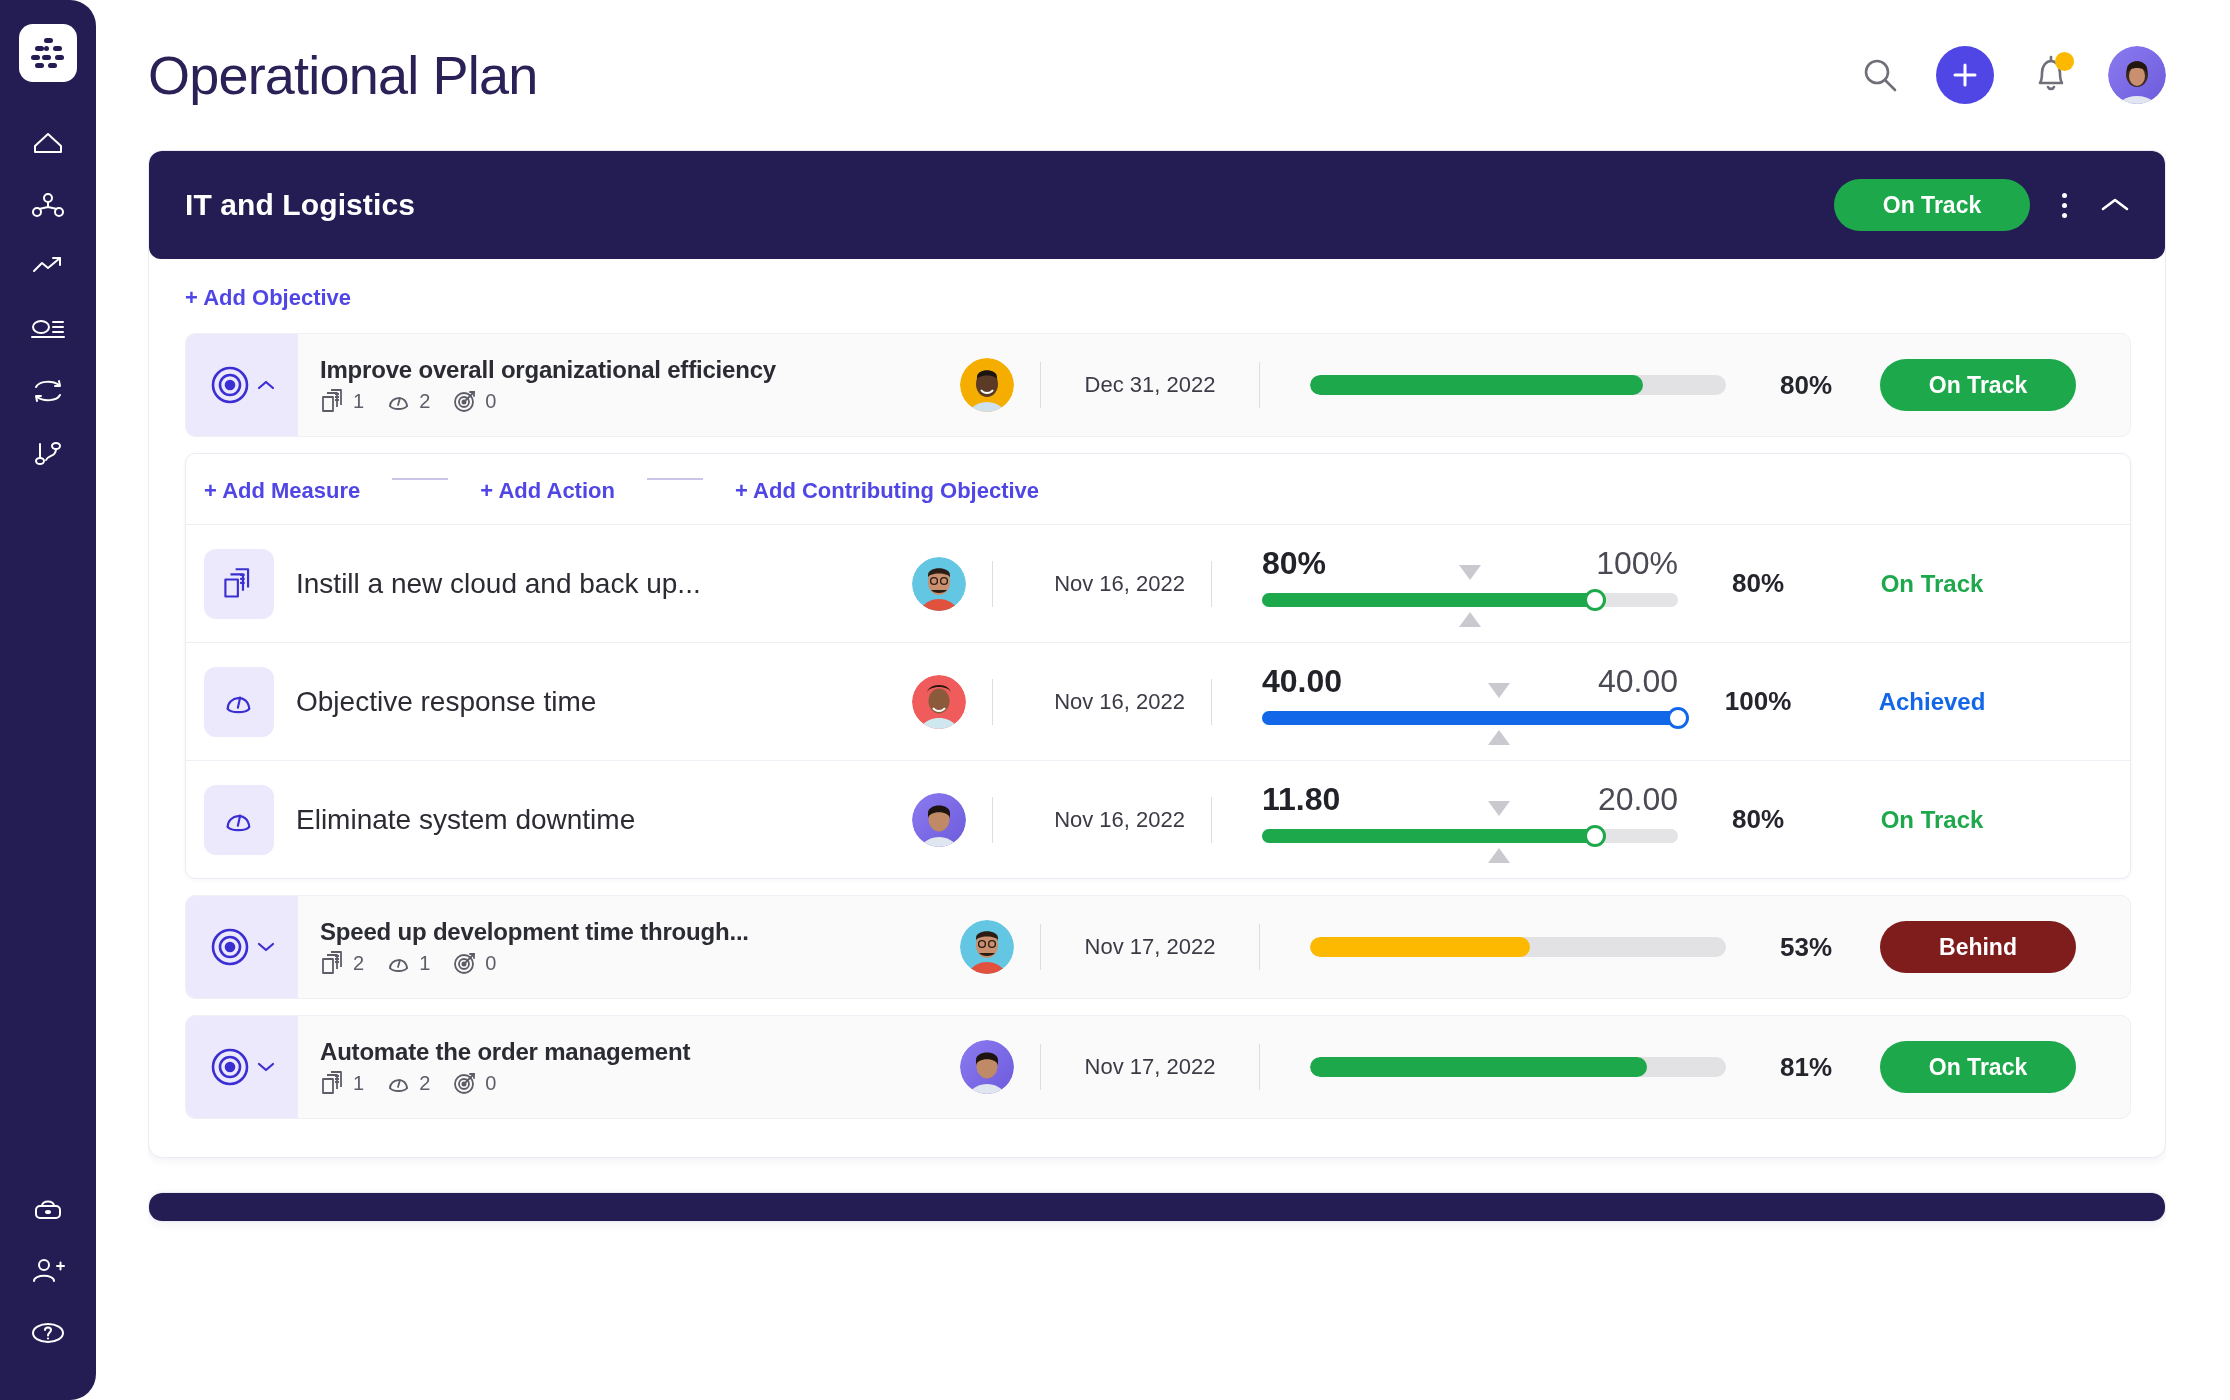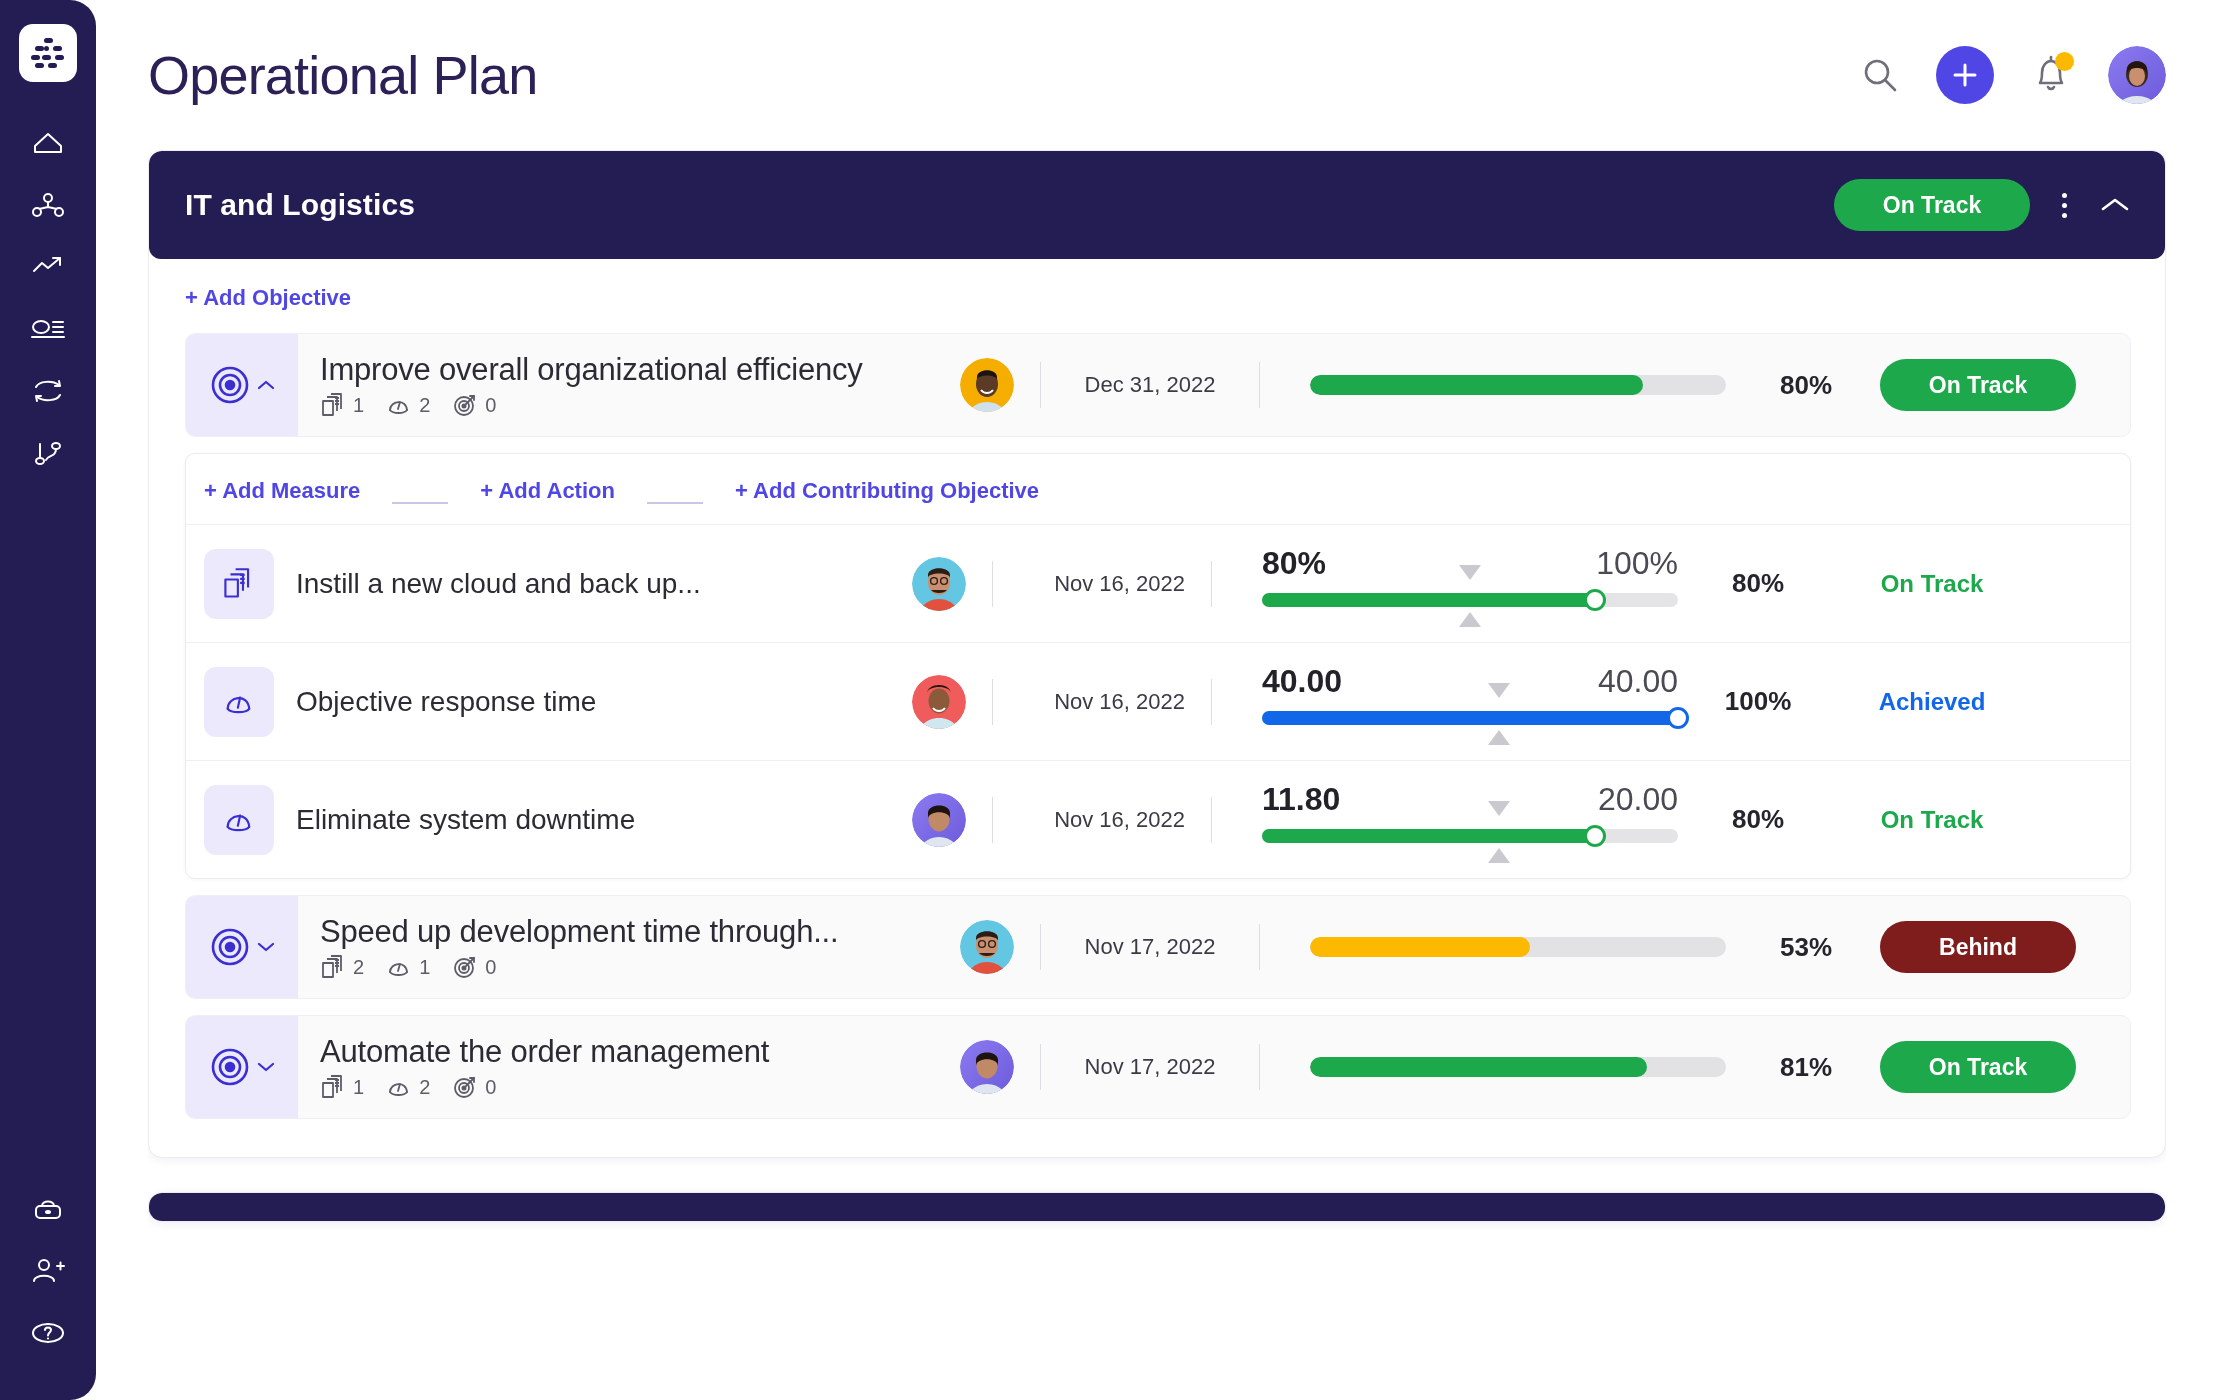--- a/index.html
+++ b/index.html
@@ -141,23 +141,23 @@
     border-top-left-radius: 9px;
     border-bottom-left-radius: 9px;
     display: flex; align-items: center; justify-content: center;
     gap: 4px;
     flex: 0 0 112px;
     color: #3b2fd4;
   }
   .obj-main { flex: 1 1 auto; display: flex; align-items: center; padding-left: 22px; }
   .obj-text-block { width: 640px; }
   .obj-title {
-    font-size: 31px;
+    font-size: 24px;
     color: #2b2b33;
-    font-weight: 400;
+    font-weight: 700;
     letter-spacing: -0.2px;
     white-space: nowrap;
   }
   .obj-meta { display: flex; align-items: center; gap: 22px; margin-top: 4px; color: #5d5d68; }
   .meta-item { display: flex; align-items: center; gap: 7px; font-size: 20px; }
   .obj-avatar { width: 54px; height: 54px; border-radius: 50%; overflow: hidden; flex: 0 0 54px; }
   .vline { width: 1px; height: 46px; background: #dedde5; margin: 0 26px; }
   .obj-date { font-size: 22px; color: #3b3b46; width: 166px; text-align: center; white-space: nowrap; }
   .progress-wrap { width: 416px; margin-left: 24px; }
   .progress-track {
@@ -173,21 +173,21 @@
 
   
   .measures-panel {
     margin: 0 34px 16px 36px;
     border: 1px solid #eceaf3;
     border-radius: 10px;
     background: #fff;
     box-shadow: 0 1px 4px rgba(40,30,90,0.04);
   }
   .add-links {
-    display: flex; align-items: flex-end;
+    display: flex; align-items: flex-start;
     padding: 24px 0 20px 18px;
     gap: 16px;
   }
   .add-link { color: #4f46e5; font-size: 22px; font-weight: 700; }
   .link-dash { width: 56px; height: 2px; background: #c9c6e8; margin: 0 16px; display: block; }
 
   .m-row {
     display: flex; align-items: center;
     border-top: 1px solid #efeef4;
     height: 118px;

